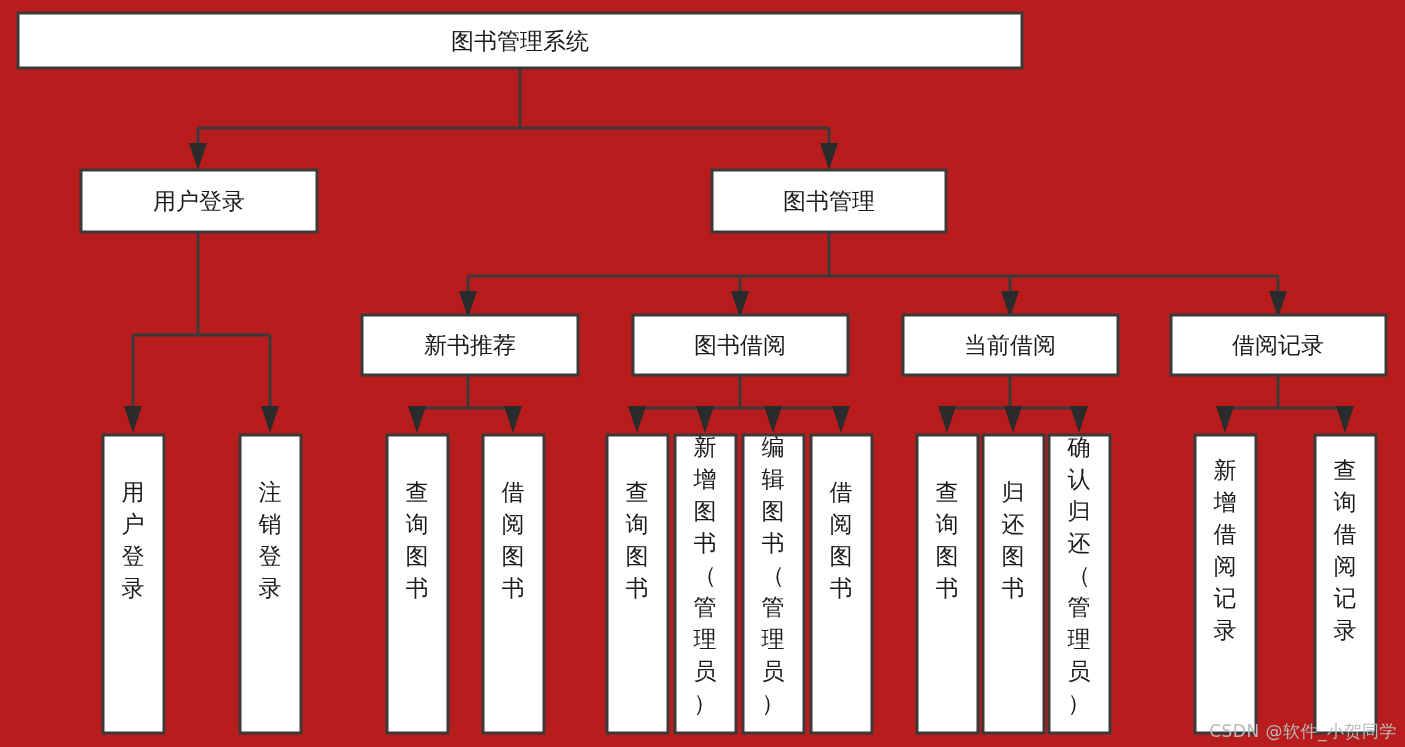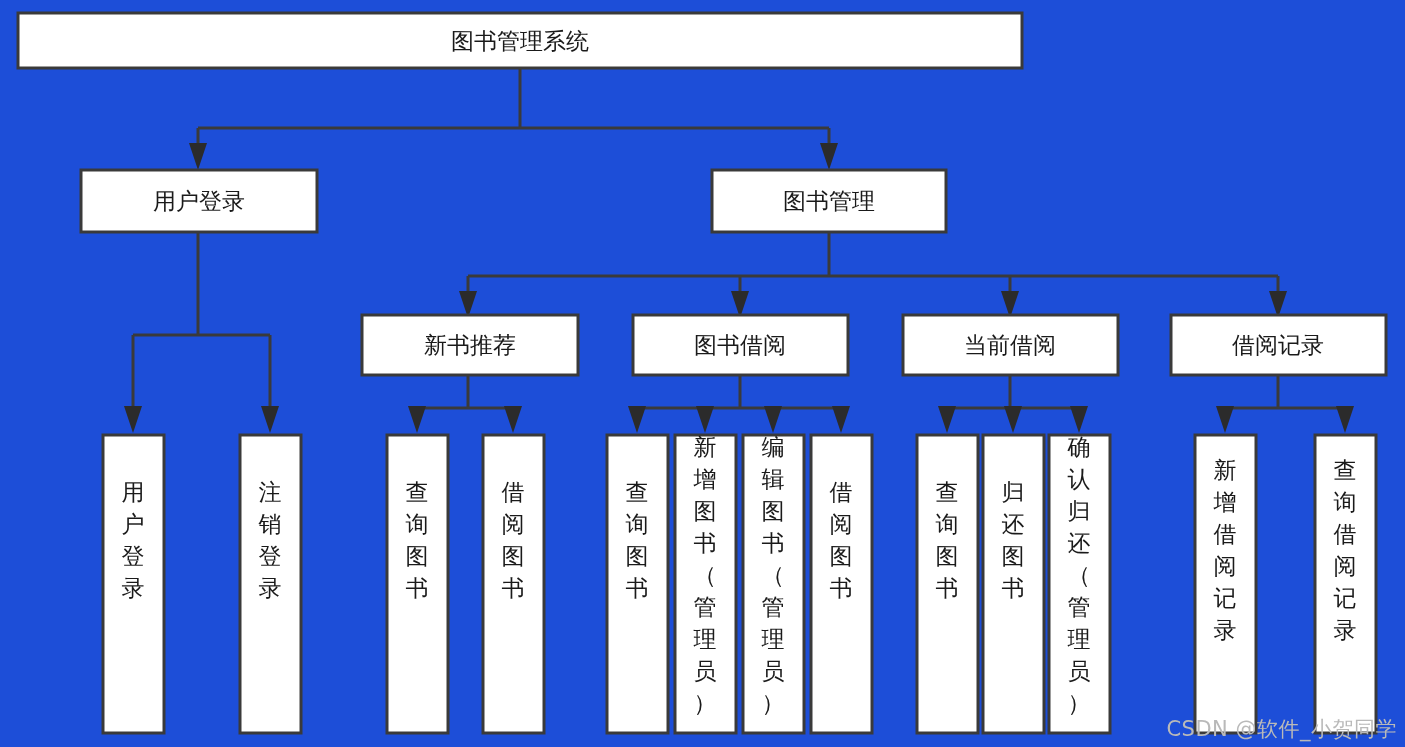--- a/index.html
+++ b/index.html
@@ -11,21 +11,21 @@
   body {
     font-family: "DejaVu Sans", "Liberation Sans", sans-serif;
     width: 1405px;
     height: 747px;
     overflow: hidden;
   }
   #diagram-root {
     position: relative;
     width: 1405px;
     height: 747px;
-    background: #1d4ed8;
+    background: #b91c1c;
   }
   svg.tree-canvas {
     position: absolute;
     left: 0;
     top: 0;
     width: 1405px;
     height: 747px;
     display: block;
   }
   .node-box {
@@ -54,21 +54,21 @@
     font-family: "DejaVu Sans", "Liberation Sans", sans-serif;
     font-size: 23px;
     fill: #1a1a1a;
     text-anchor: middle;
   }
   .watermark {
     position: absolute;
     right: 8px;
     bottom: 4px;
     font-family: "DejaVu Sans", "Liberation Sans", sans-serif;
-    font-size: 21px;
+    font-size: 17px;
     color: #b9b9b9;
     letter-spacing: 0.5px;
     white-space: nowrap;
     user-select: none;
     margin-top: 24px;
   }
 </style>
 </head>
 <body>
 

